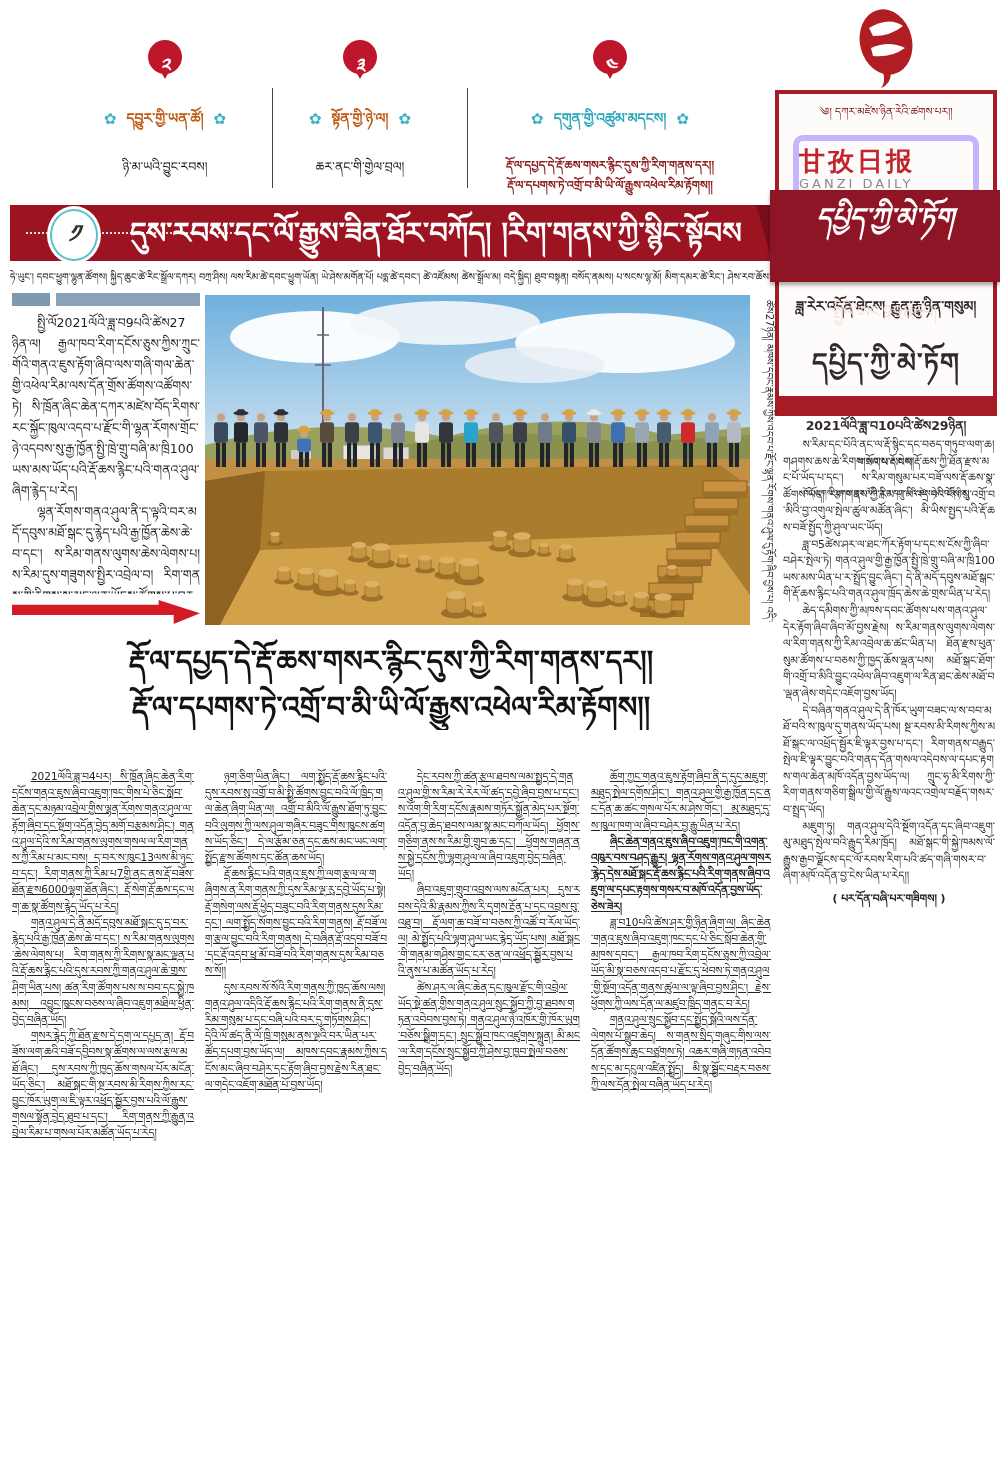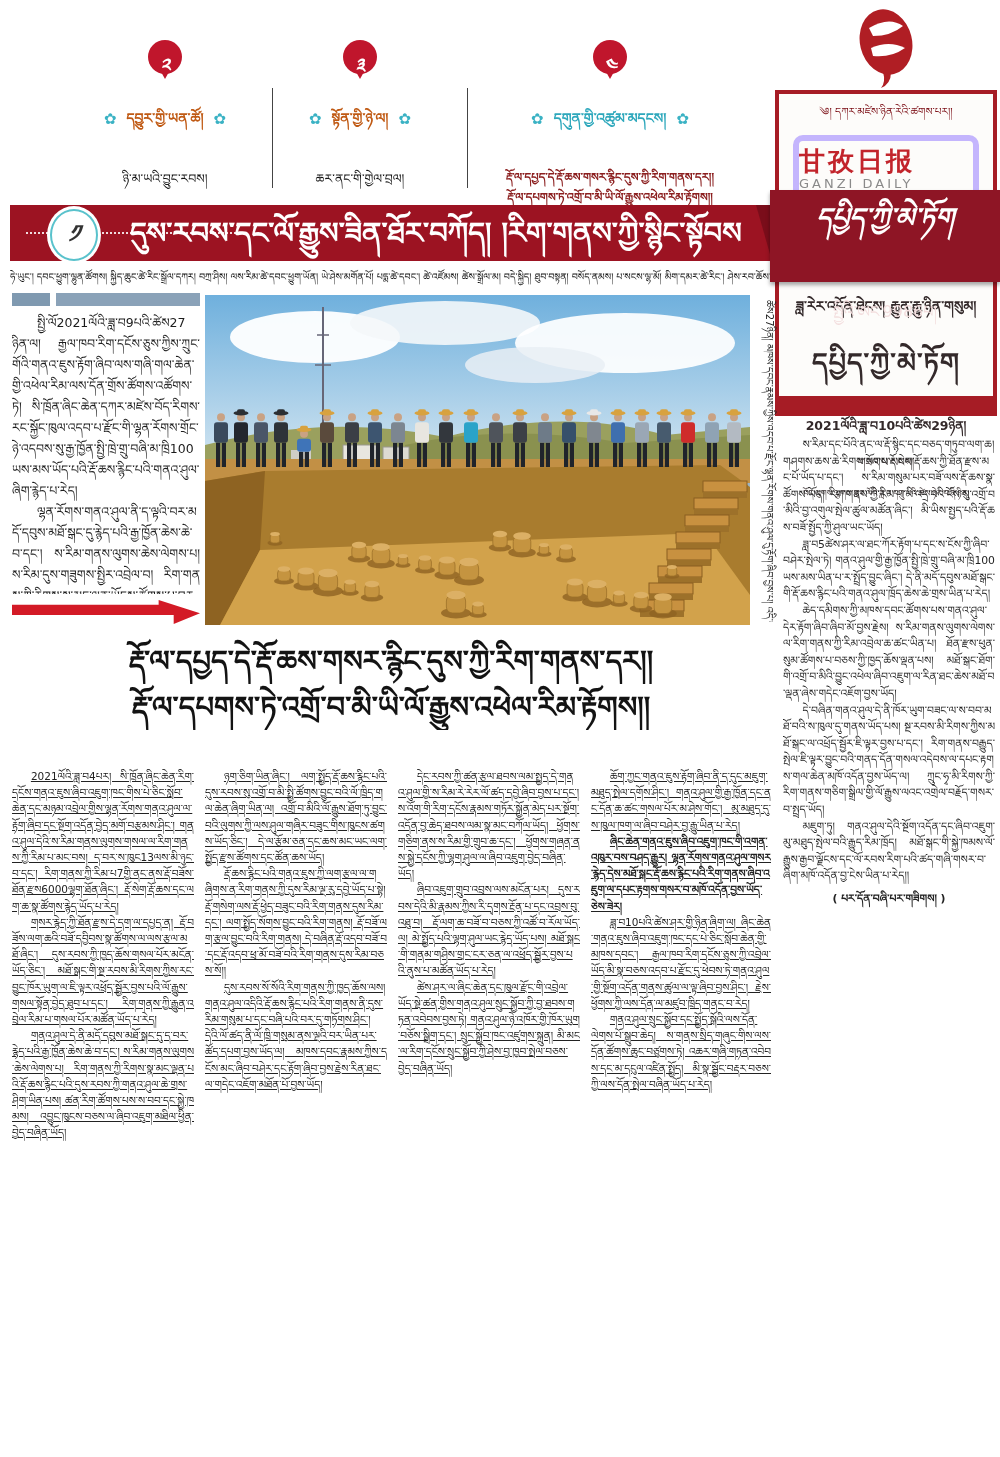--- a/index.html
+++ b/index.html
@@ -11,21 +11,21 @@
   .badge .bubble{position:absolute;left:1px;top:0;width:34px;height:34px;border-radius:50%;
         background:#c0162c;}
   .badge .tail{position:absolute;left:13px;top:30px;width:0;height:0;
         border-left:5px solid transparent;border-right:5px solid transparent;border-top:9px solid #c0162c;}
   .badge .num{position:absolute;left:0;top:4px;width:36px;text-align:center;color:#fff;
         font-size:19px;font-weight:bold;font-style:italic;}
   .trow{margin-top:22px;font-size:14px;font-weight:bold;white-space:nowrap;}
   .flower{color:#3ab2c4;font-size:15px;vertical-align:middle;padding:0 10px;}
   .t-orange{color:#c05a14;}
   .t-cyan{color:#2ea8bc;}
-  .hsub{margin-top:26px;font-size:12.5px;color:#111;line-height:1.7;}
+  .hsub{margin-top:14px;font-size:12.5px;color:#111;line-height:1.7;}
   .hsub.red{color:#8c2020;font-weight:bold;font-size:11.5px;}
   .vdiv{position:absolute;top:88px;width:1px;height:100px;background:#444;}
   
   .masthead{position:absolute;left:775px;top:6px;width:222px;}
   .mh-logo{height:84px;text-align:center;}
   .mh-box{position:relative;margin-top:0;border:4px solid #a61c25;background:#fdfcfa;height:318px;}
   .mh-tibname{font-size:10.5px;color:#7d1118;text-align:center;padding:6px 2px 4px;white-space:nowrap;overflow:hidden;}
   .mh-inner{margin:2px 14px 0;border:6px solid #c4b5fd;border-radius:10px;padding:5px 0 6px;text-align:left;}
   .mh-cn{font-size:26px;font-weight:bold;color:#c2242b;letter-spacing:3px;line-height:30px;}
   .mh-en{font-size:13px;color:#8a8a8a;letter-spacing:3px;line-height:16px;}
@@ -422,22 +422,22 @@
   </div>
   <div class="vcap">ཚེས27ཉིན། མཁས་དབང་རྣམས་ཀྱིས་འདབ་པ་རྫོང་ལྷན་རོགས་གནའ་ཤུལ་དུ་རྟོག་ཞིབ་བྱས་པ། འདི་གར་ཞིང་ཆེན་རིག་དངོས་ཞིབ་འཇུག་ཁང་ནས་མཁོ་འདོན་བྱས།</div>
 
   <div class="headline">
     <div class="l">རྡོ་ལ་དཔྱད་དེ་རྡོ་ཆས་གསར་རྙིང་དུས་ཀྱི་རིག་གནས་དར།།</div>
     <div class="l">རྡོ་ལ་དཔགས་ཏེ་འགྲོ་བ་མི་ཡི་ལོ་རྒྱུས་འཕེལ་རིམ་རྟོགས།།</div>
   </div>
 
   <div class="col" id="c1">
       <p class="para">2021ལོའི་ཟླ་བ4པར། སི་ཁྲོན་ཞིང་ཆེན་རིག་དངོས་གནའ་ཇུས་ཞིབ་འཇུག་ཁང་གིས་པེ་ཅིང་སློབ་ཆེན་དང་མཉམ་འབྲེལ་གྱིས་ལྷན་རོགས་གནའ་ཤུལ་ལ་རྟོག་ཞིབ་དང་སྔོག་འདོན་བྱེད་མགོ་བརྩམས་ཤིང་། གནའ་ཤུལ་དེའི་ས་རིམ་གནས་ལུགས་གསལ་ལ་རིག་གནས་ཀྱི་རིམ་པ་མང་བས། ད་བར་ས་ཁུང13ལས་མི་ཉུང་བ་དང་། རིག་གནས་ཀྱི་རིམ་པ7གྱི་ནང་ནས་རྡོ་བཟོས་ཐོན་རྫས6000ལྷག་ཐོན་ཞིང་། རྡོ་སེག་རྡོ་ཆས་དང་ལག་ཆ་སྣ་ཚོགས་རྙེད་ཡོད་པ་རེད།</p>
+      <p class="para">གནའ་ཤུལ་དེ་ནི་མདོ་དབུས་མཐོ་སྒང་དུ་ད་བར་རྙེད་པའི་རྒྱ་ཁྱོན་ཆེས་ཆེ་བ་དང་། ས་རིམ་གནས་ལུགས་ཆེས་ལེགས་པ། རིག་གནས་ཀྱི་རིགས་སྣ་མང་ལྡན་པའི་རྡོ་ཆས་རྙིང་པའི་དུས་རབས་ཀྱི་གནའ་ཤུལ་ཆེ་གྲས་ཤིག་ཡིན་པས། ཚན་རིག་ཚོགས་པས་ས་བབ་དང་སྐྱེ་ཁམས། འབྱུང་ཁུངས་བཅས་ལ་ཞིབ་འཇུག་མཐིལ་ཕྱིན་བྱེད་བཞིན་ཡོད།</p>
       <p class="para">གསར་རྙེད་ཀྱི་ཐོན་རྫས་དེ་དག་ལ་དཔྱད་ན། རྡོ་བཟོས་ལག་ཆའི་བཟོ་དབྱིབས་སྣ་ཚོགས་ལ་ལས་རྩལ་མཐོ་ཞིང་། དུས་རབས་ཀྱི་ཁྱད་ཆོས་གསལ་པོར་མངོན་ཡོད་ཅིང་། མཐོ་སྒང་གི་སྔ་རབས་མི་རིགས་ཀྱིས་རང་བྱུང་ཁོར་ཡུག་ལ་ཇི་ལྟར་འཕྲོད་སྦྱོར་བྱས་པའི་ལོ་རྒྱུས་གསལ་སྟོན་བྱེད་ཐུབ་པ་དང་། རིག་གནས་ཀྱི་རྒྱུན་འབྲེལ་རིམ་པ་གསལ་པོར་མཚོན་ཡོད་པ་རེད།</p>
-      <p class="para">གནའ་ཤུལ་དེ་ནི་མདོ་དབུས་མཐོ་སྒང་དུ་ད་བར་རྙེད་པའི་རྒྱ་ཁྱོན་ཆེས་ཆེ་བ་དང་། ས་རིམ་གནས་ལུགས་ཆེས་ལེགས་པ། རིག་གནས་ཀྱི་རིགས་སྣ་མང་ལྡན་པའི་རྡོ་ཆས་རྙིང་པའི་དུས་རབས་ཀྱི་གནའ་ཤུལ་ཆེ་གྲས་ཤིག་ཡིན་པས། ཚན་རིག་ཚོགས་པས་ས་བབ་དང་སྐྱེ་ཁམས། འབྱུང་ཁུངས་བཅས་ལ་ཞིབ་འཇུག་མཐིལ་ཕྱིན་བྱེད་བཞིན་ཡོད།</p>
     </div>
   <div class="col" id="c2">
       <p class="para">ཉག་ཅིག་ཡིན་ཞིང་། ལག་སྤྱོད་རྡོ་ཆས་རྙིང་པའི་དུས་རབས་སུ་འགྲོ་བ་མི་སྤྱི་ཚོགས་བྱུང་བའི་ལོ་ཁྲིད་གལ་ཆེན་ཞིག་ཡིན་ལ། འགྲོ་བ་མིའི་ལོ་རྒྱུས་ཐོག་ཏུ་བྱུང་བའི་ལུགས་ཀྱི་ལས་ཤུལ་གཞིར་བཟུང་གིས་ཁུངས་ཚགས་ཡོད་ཅིང་། དེ་ལ་རྩོམ་ཅན་དང་ཆས་མང་ཡང་ལག་སྤྱོད་རྫས་ཚོགས་དང་ཚོན་ཆས་ཡོད།</p>
       <p class="para">རྡོ་ཆས་རྙིང་པའི་གནའ་ཇུས་ཀྱི་ལག་རྩལ་ལ་གཞིགས་ན་རིག་གནས་ཀྱི་དུས་རིམ་ལྔ་རུ་དབྱེ་ཡོད་པ་སྟེ། རྡོ་གསེག་ལས་རྡོ་ཕྱེད་བཟུང་བའི་རིག་གནས་དུས་རིམ་དང་། ལག་སྤྱོད་སོགས་བྱུང་བའི་རིག་གནས། རྡོ་བཟོ་ལག་རྩལ་བྱུང་བའི་རིག་གནས། དེ་བཞིན་རྡོ་འདབ་བཟོ་བ་དང་རྡོ་འདབ་ཕྲ་མོ་བཟོ་བའི་རིག་གནས་དུས་རིམ་བཅས་སོ།།</p>
       <p class="para">དུས་རབས་སོ་སོའི་རིག་གནས་ཀྱི་ཁྱད་ཆོས་ལས། གནའ་ཤུལ་འདིའི་རྡོ་ཆས་རྙིང་པའི་རིག་གནས་ནི་དུས་རིམ་གསུམ་པ་དང་བཞི་པའི་བར་དུ་གཏོགས་ཤིང་། དེའི་ལོ་ཚད་ནི་ལོ་ཁྲི་གསུམ་ནས་ལྔའི་བར་ཡིན་པར་ཚོད་དཔག་བྱས་ཡོད་ལ། མཁས་དབང་རྣམས་ཀྱིས་དངོས་མང་ཞིབ་བཤེར་དང་རྟོག་ཞིབ་བྱས་རྗེས་རིན་ཐང་ལ་གདེང་འཇོག་མཐོན་པོ་བྱས་ཡོད།</p>
     </div>
   <div class="col" id="c3">
       <p class="para">དེང་རབས་ཀྱི་ཚན་རྩལ་ཐབས་ལམ་སྤྱད་དེ་གནའ་ཤུལ་གྱི་ས་རིམ་རེ་རེར་ལོ་ཚད་དབྱེ་ཞིབ་བྱས་པ་དང་། ས་འོག་གི་རིག་དངོས་རྣམས་གཏོར་སྐྱོན་མེད་པར་སྔོག་འདོན་བྱ་ཆེད་ཐབས་ལམ་སྣ་མང་བཀོལ་ཡོད། ཕྱོགས་གཅིག་ནས་ས་རིམ་གྱི་གྲུབ་ཆ་དང་། ཕྱོགས་གཞན་ནས་སྐྱེ་དངོས་ཀྱི་ལྷག་ཤུལ་ལ་ཞིབ་འཇུག་བྱེད་བཞིན་ཡོད།</p>
       <p class="para">ཞིབ་འཇུག་གྲུབ་འབྲས་ལས་མངོན་པར། དུས་རབས་དེའི་མི་རྣམས་ཀྱིས་རི་དྭགས་རྔོན་པ་དང་འབྲས་བུ་འཐུ་བ། རྡོ་ལག་ཆ་བཟོ་བ་བཅས་ཀྱི་འཚོ་བ་རོལ་ཡོད་ལ། མེ་སྤྱོད་པའི་ལྷག་ཤུལ་ཡང་རྙེད་ཡོད་པས། མཐོ་སྒང་གི་གནམ་གཤིས་གྲང་ངར་ཅན་ལ་འཕྲོད་སྦྱོར་བྱས་པའི་ནུས་པ་མཚོན་ཡོད་པ་རེད།</p>
       <p class="para">ཚེས་ཤར་ལ་ཞིང་ཆེན་དང་ཁུལ་རྫོང་གི་འབྲེལ་ཡོད་སྡེ་ཚན་གྱིས་གནའ་ཤུལ་སྲུང་སྐྱོབ་ཀྱི་བྱ་ཐབས་གཏན་འབེབས་བྱས་ཏེ། གནའ་ཤུལ་ཉེ་འཁོར་གྱི་ཁོར་ཡུག་བཅོས་སྒྲིག་དང་། སྲུང་སྐྱོབ་ཁང་འཛུགས་སྐྲུན། མི་མང་ལ་རིག་དངོས་སྲུང་སྐྱོབ་ཀྱི་ཤེས་བྱ་ཁྱབ་སྤེལ་བཅས་བྱེད་བཞིན་ཡོད།</p>

